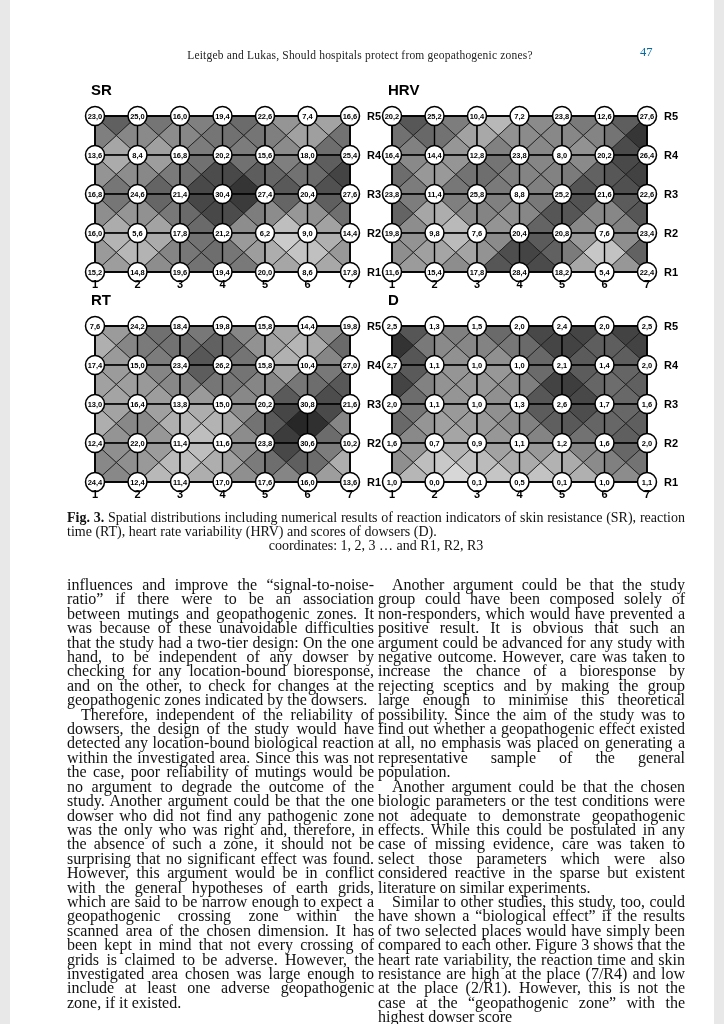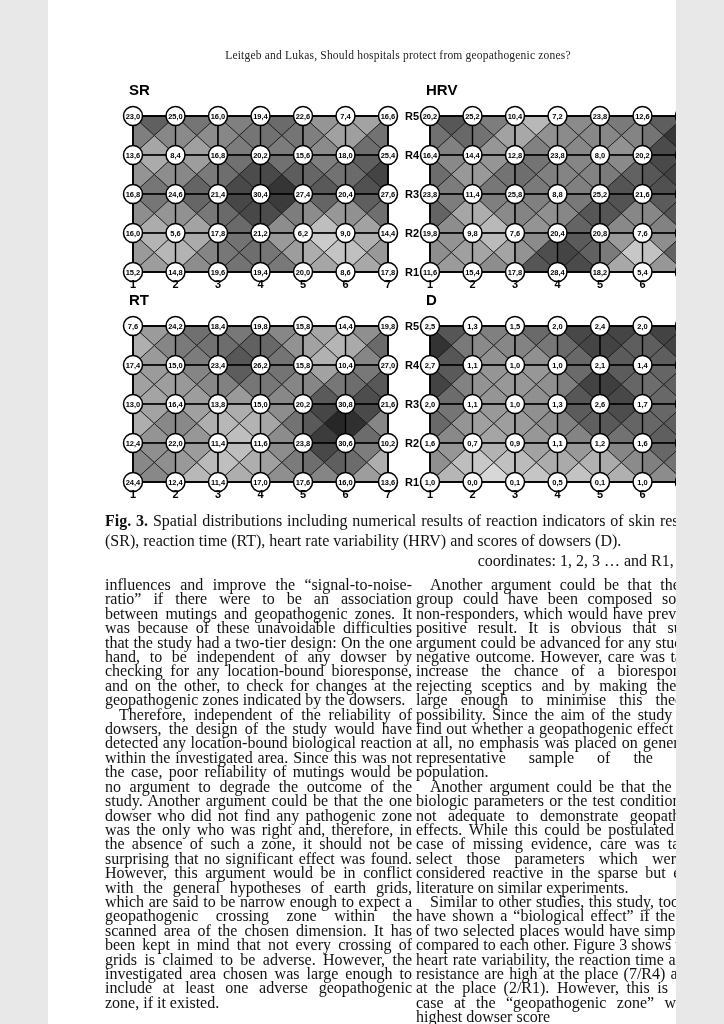--- a/index.html
+++ b/index.html
@@ -1,41 +1,41 @@
 <!DOCTYPE html>
 <html><head>
 <meta charset="utf-8">
 <style>
   html,body{margin:0;padding:0;background:#e8e8e8;}
   .page{
-    position:relative;width:628px;height:1024px;background:#ffffff;
+    position:relative;width:704px;height:1024px;background:#ffffff;
     margin:0 auto;overflow:hidden;color:#111;
     font-family:"Liberation Serif",serif;
   }
   .running-head{
     position:absolute;top:49px;left:0;width:700px;text-align:center;
     font-size:11.5px;letter-spacing:.2px;color:#222;
   }
   .page-number{
-    position:absolute;top:45px;left:630px;font-size:12.5px;color:#c2410c;margin-left:32px;
+    position:absolute;top:45px;left:630px;font-size:12.5px;color:#0369a1;
   }
   svg.panel{position:absolute;overflow:visible;}
   #panel-0{left:55px;top:80px;}
   #panel-1{left:352px;top:80px;}
   #panel-2{left:55px;top:290px;}
   #panel-3{left:352px;top:290px;}
   .panel-title{font:bold 15px "Liberation Sans",sans-serif;fill:#000;}
   .axis-label{font:bold 11px "Liberation Sans",sans-serif;fill:#000;}
   .node-label{font:bold 7.5px "Liberation Sans",sans-serif;fill:#000;}
   .caption{
     position:absolute;left:57px;top:511px;width:618px;
-    font-size:16px;line-height:20px;text-align:justify;color:#111;
+    font-size:14px;line-height:14px;text-align:justify;color:#111;
   }
   .cap-label{font-weight:bold;}
-  .caption .coords{text-align:right;}
+  .caption .coords{text-align:center;}
   .col{
     position:absolute;top:578px;width:307px;
     font-size:16px;line-height:14.4px;text-align:justify;color:#111;
   }
   .col-left{left:57px;}
   .col-right{left:368px;font-family:Liberation Serif, serif;}
   .col p{margin:0;text-indent:14px;}
   .col p.noindent{text-indent:0;}
 </style>
 </head>

